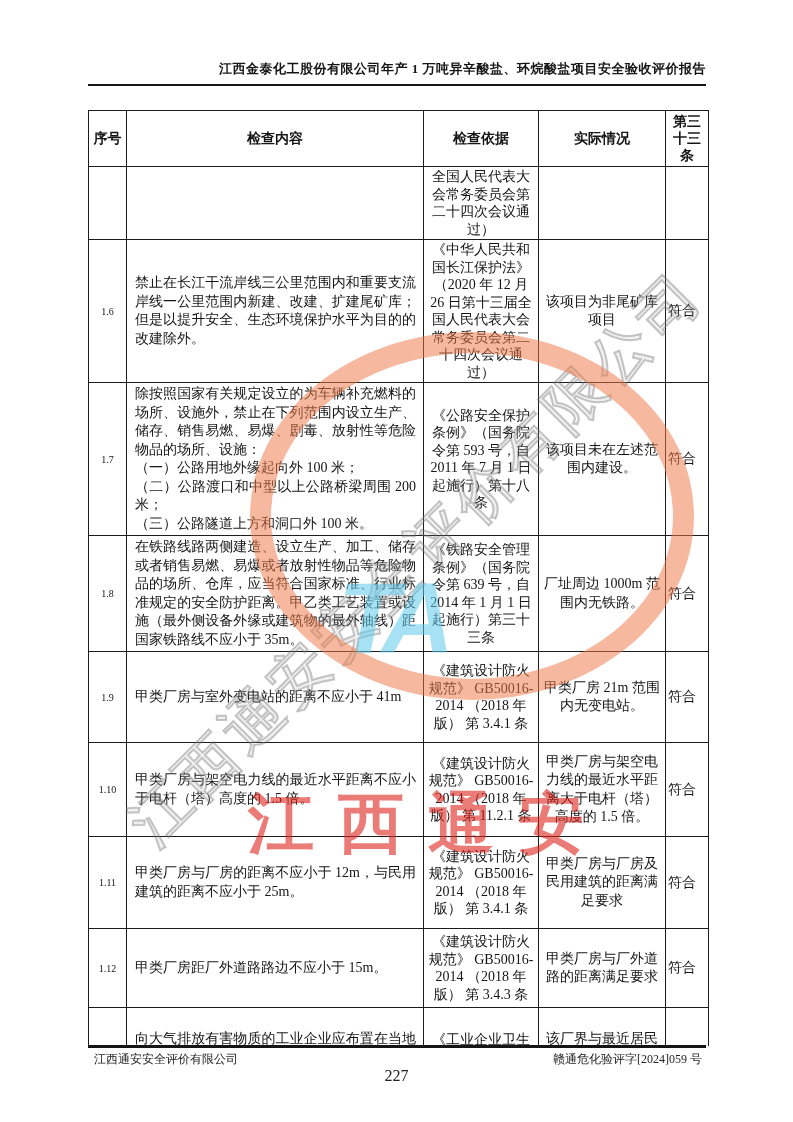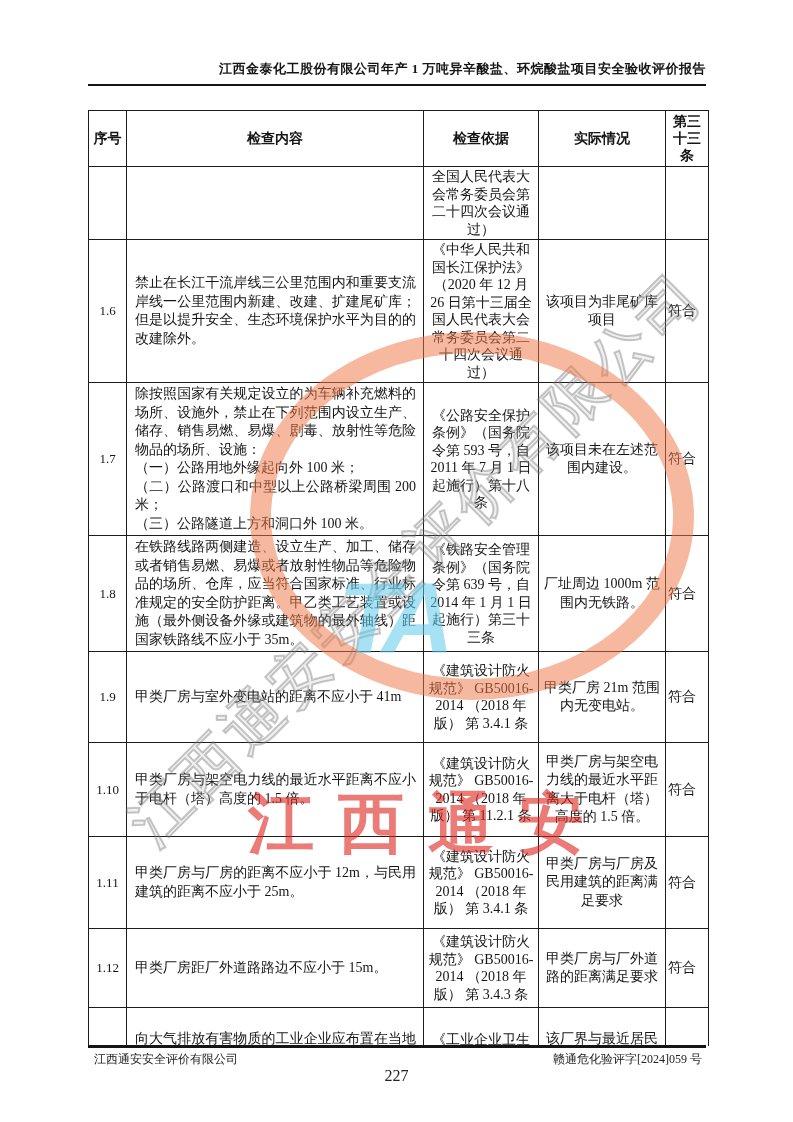--- a/index.html
+++ b/index.html
@@ -39,21 +39,21 @@
     padding: 1px 2px;
   }
   .checklist th {
     font-weight: 700; text-align: center; line-height: 17px; padding: 2px 1px;
   }
   col.c-no     { width: 38px; }
   col.c-cont   { width: 297px; }
   col.c-basis  { width: 115px; }
   col.c-actual { width: 127px; }
   col.c-result { width: 43px; }
-  td.no-cell     { text-align: center; font-size: 13px; }
+  td.no-cell     { text-align: center; font-size: 10px; }
   td.content-cell{ text-align: justify; white-space: pre-wrap; line-height: 18.5px; padding: 2px 7px 2px 8px; }
   td.basis-cell  { text-align: center; line-height: 17.5px; padding: 1px 3px; white-space: pre-line; }
   td.actual-cell { text-align: center; line-height: 18.5px; padding: 2px 4px; }
   td.result-cell { text-align: left; margin-left: 48px; }
   tr.hrow { height: 42px; }
   tr.r0 { height: 70px; }
   tr.r1 { height: 141px; }
   tr.r2 { height: 145px; }
   tr.r3 { height: 113px; }
   tr.r4 { height: 91px; }

